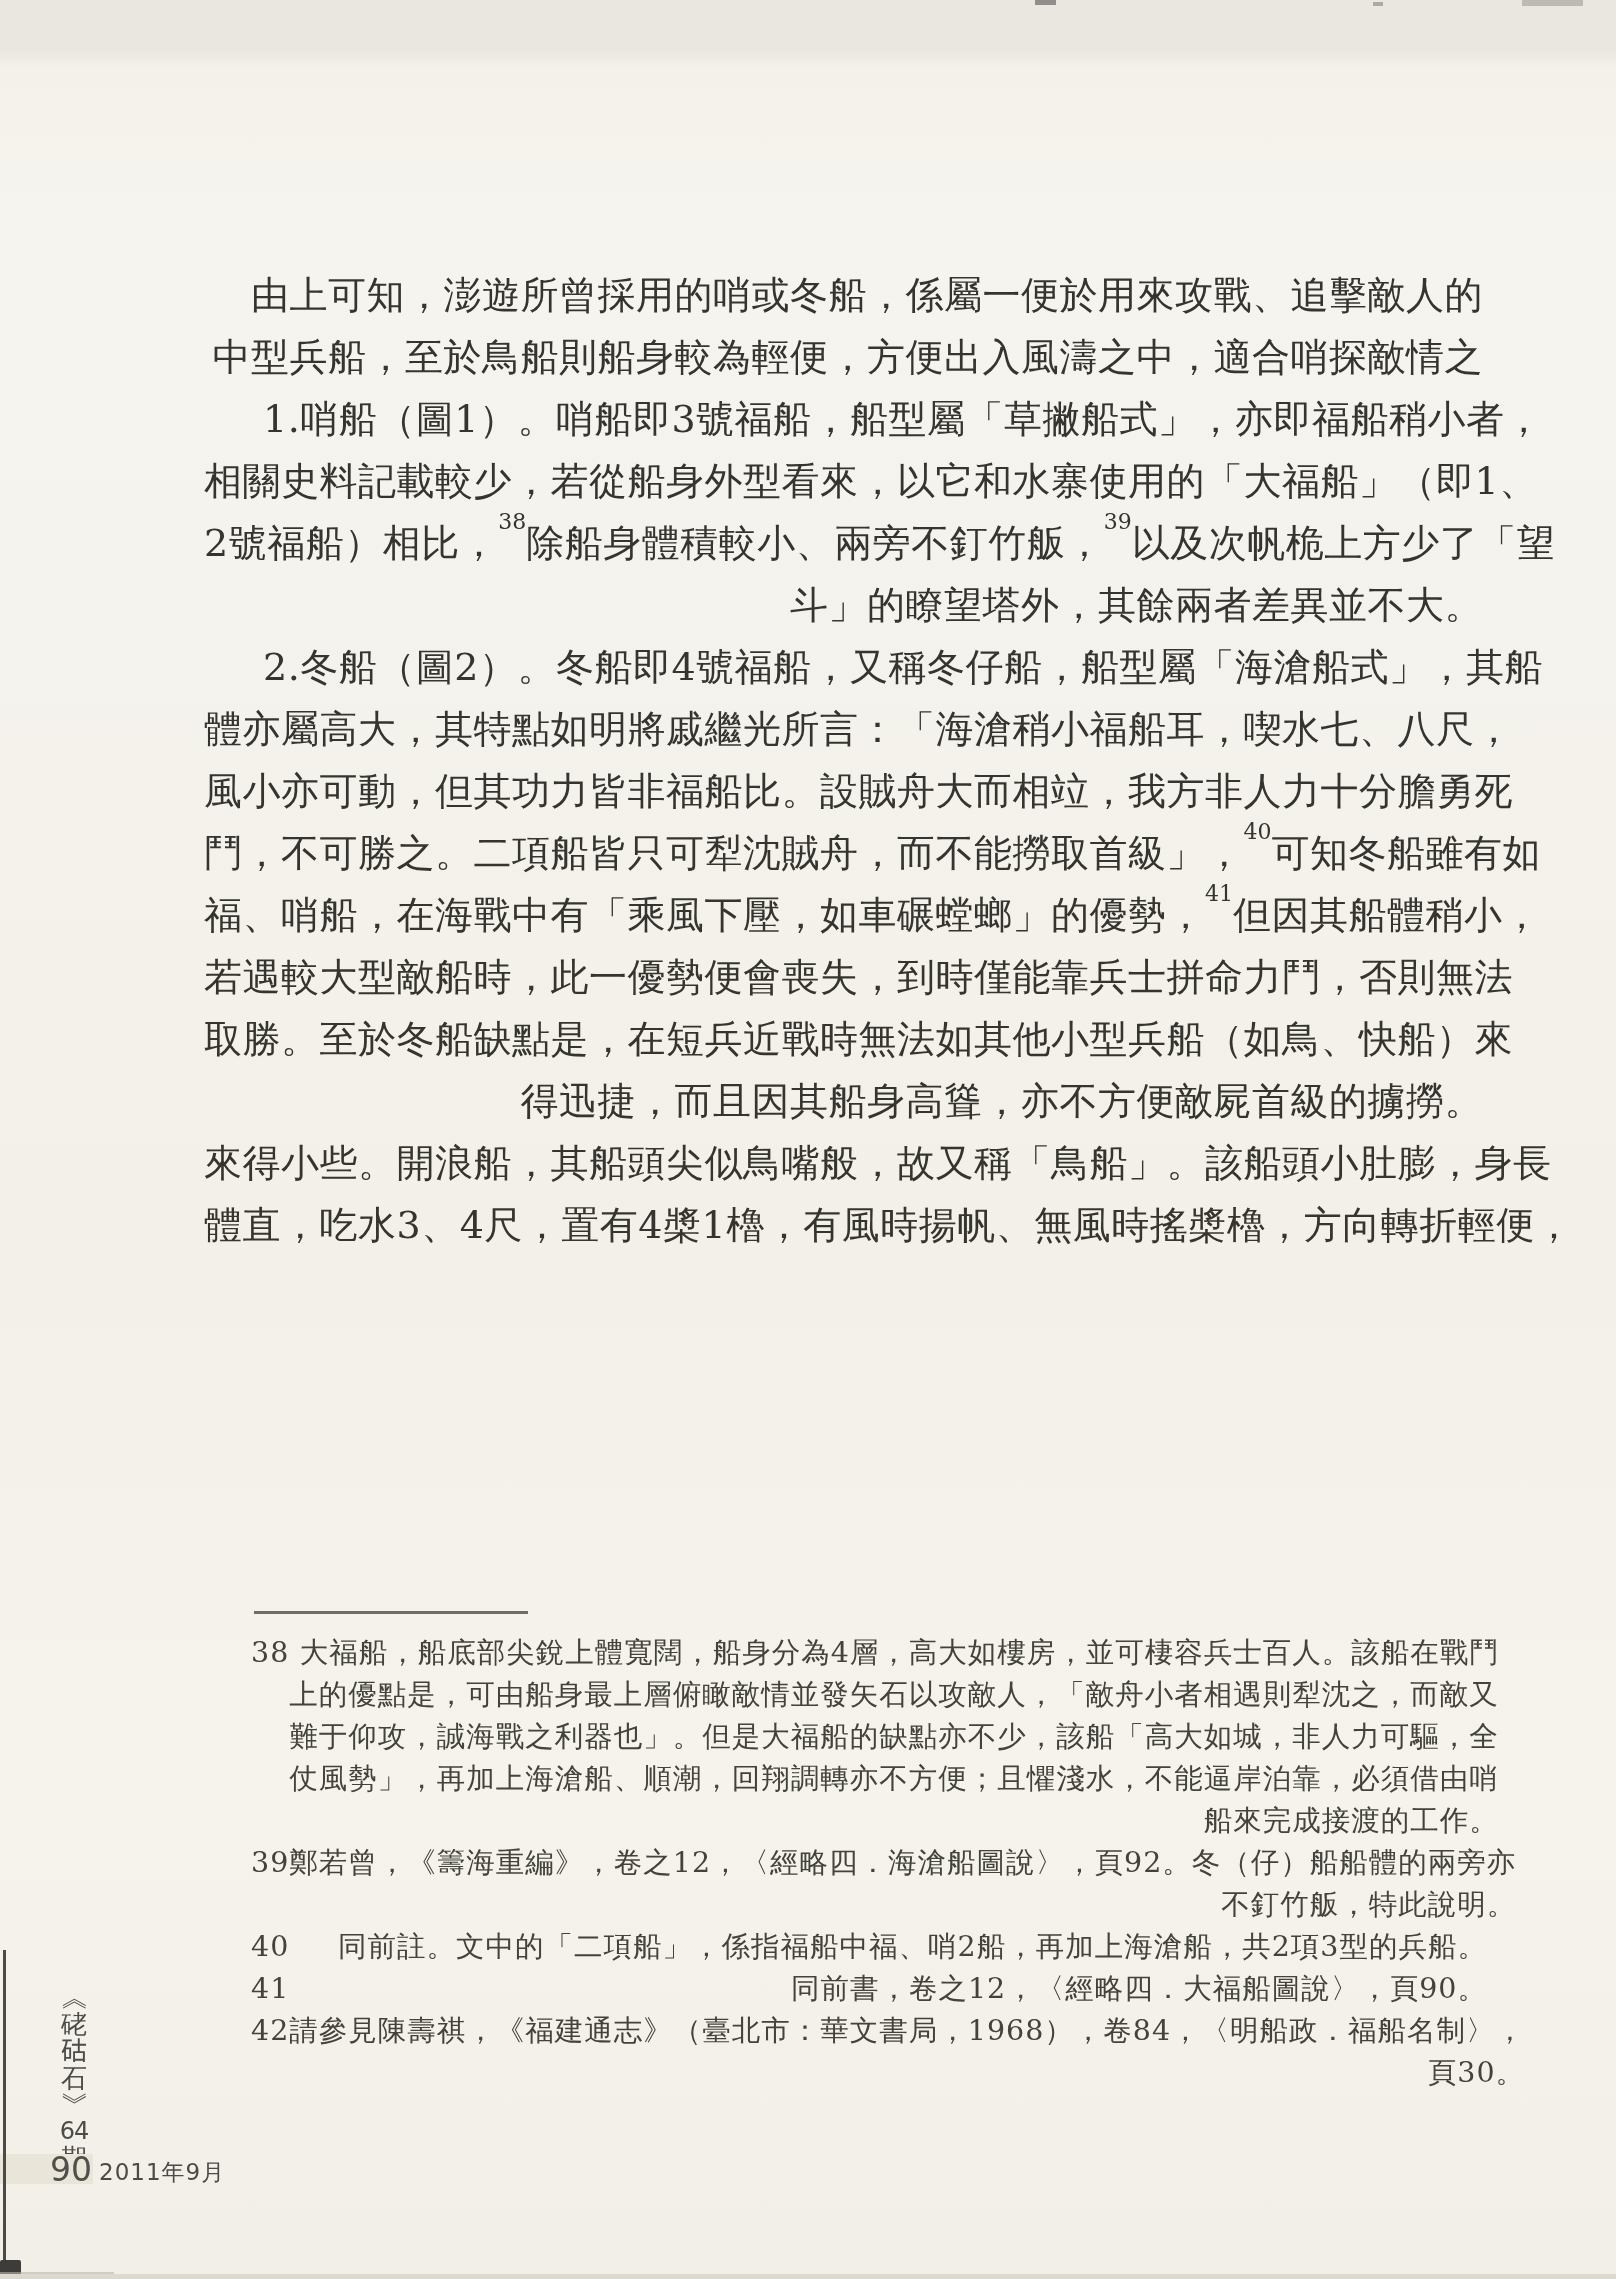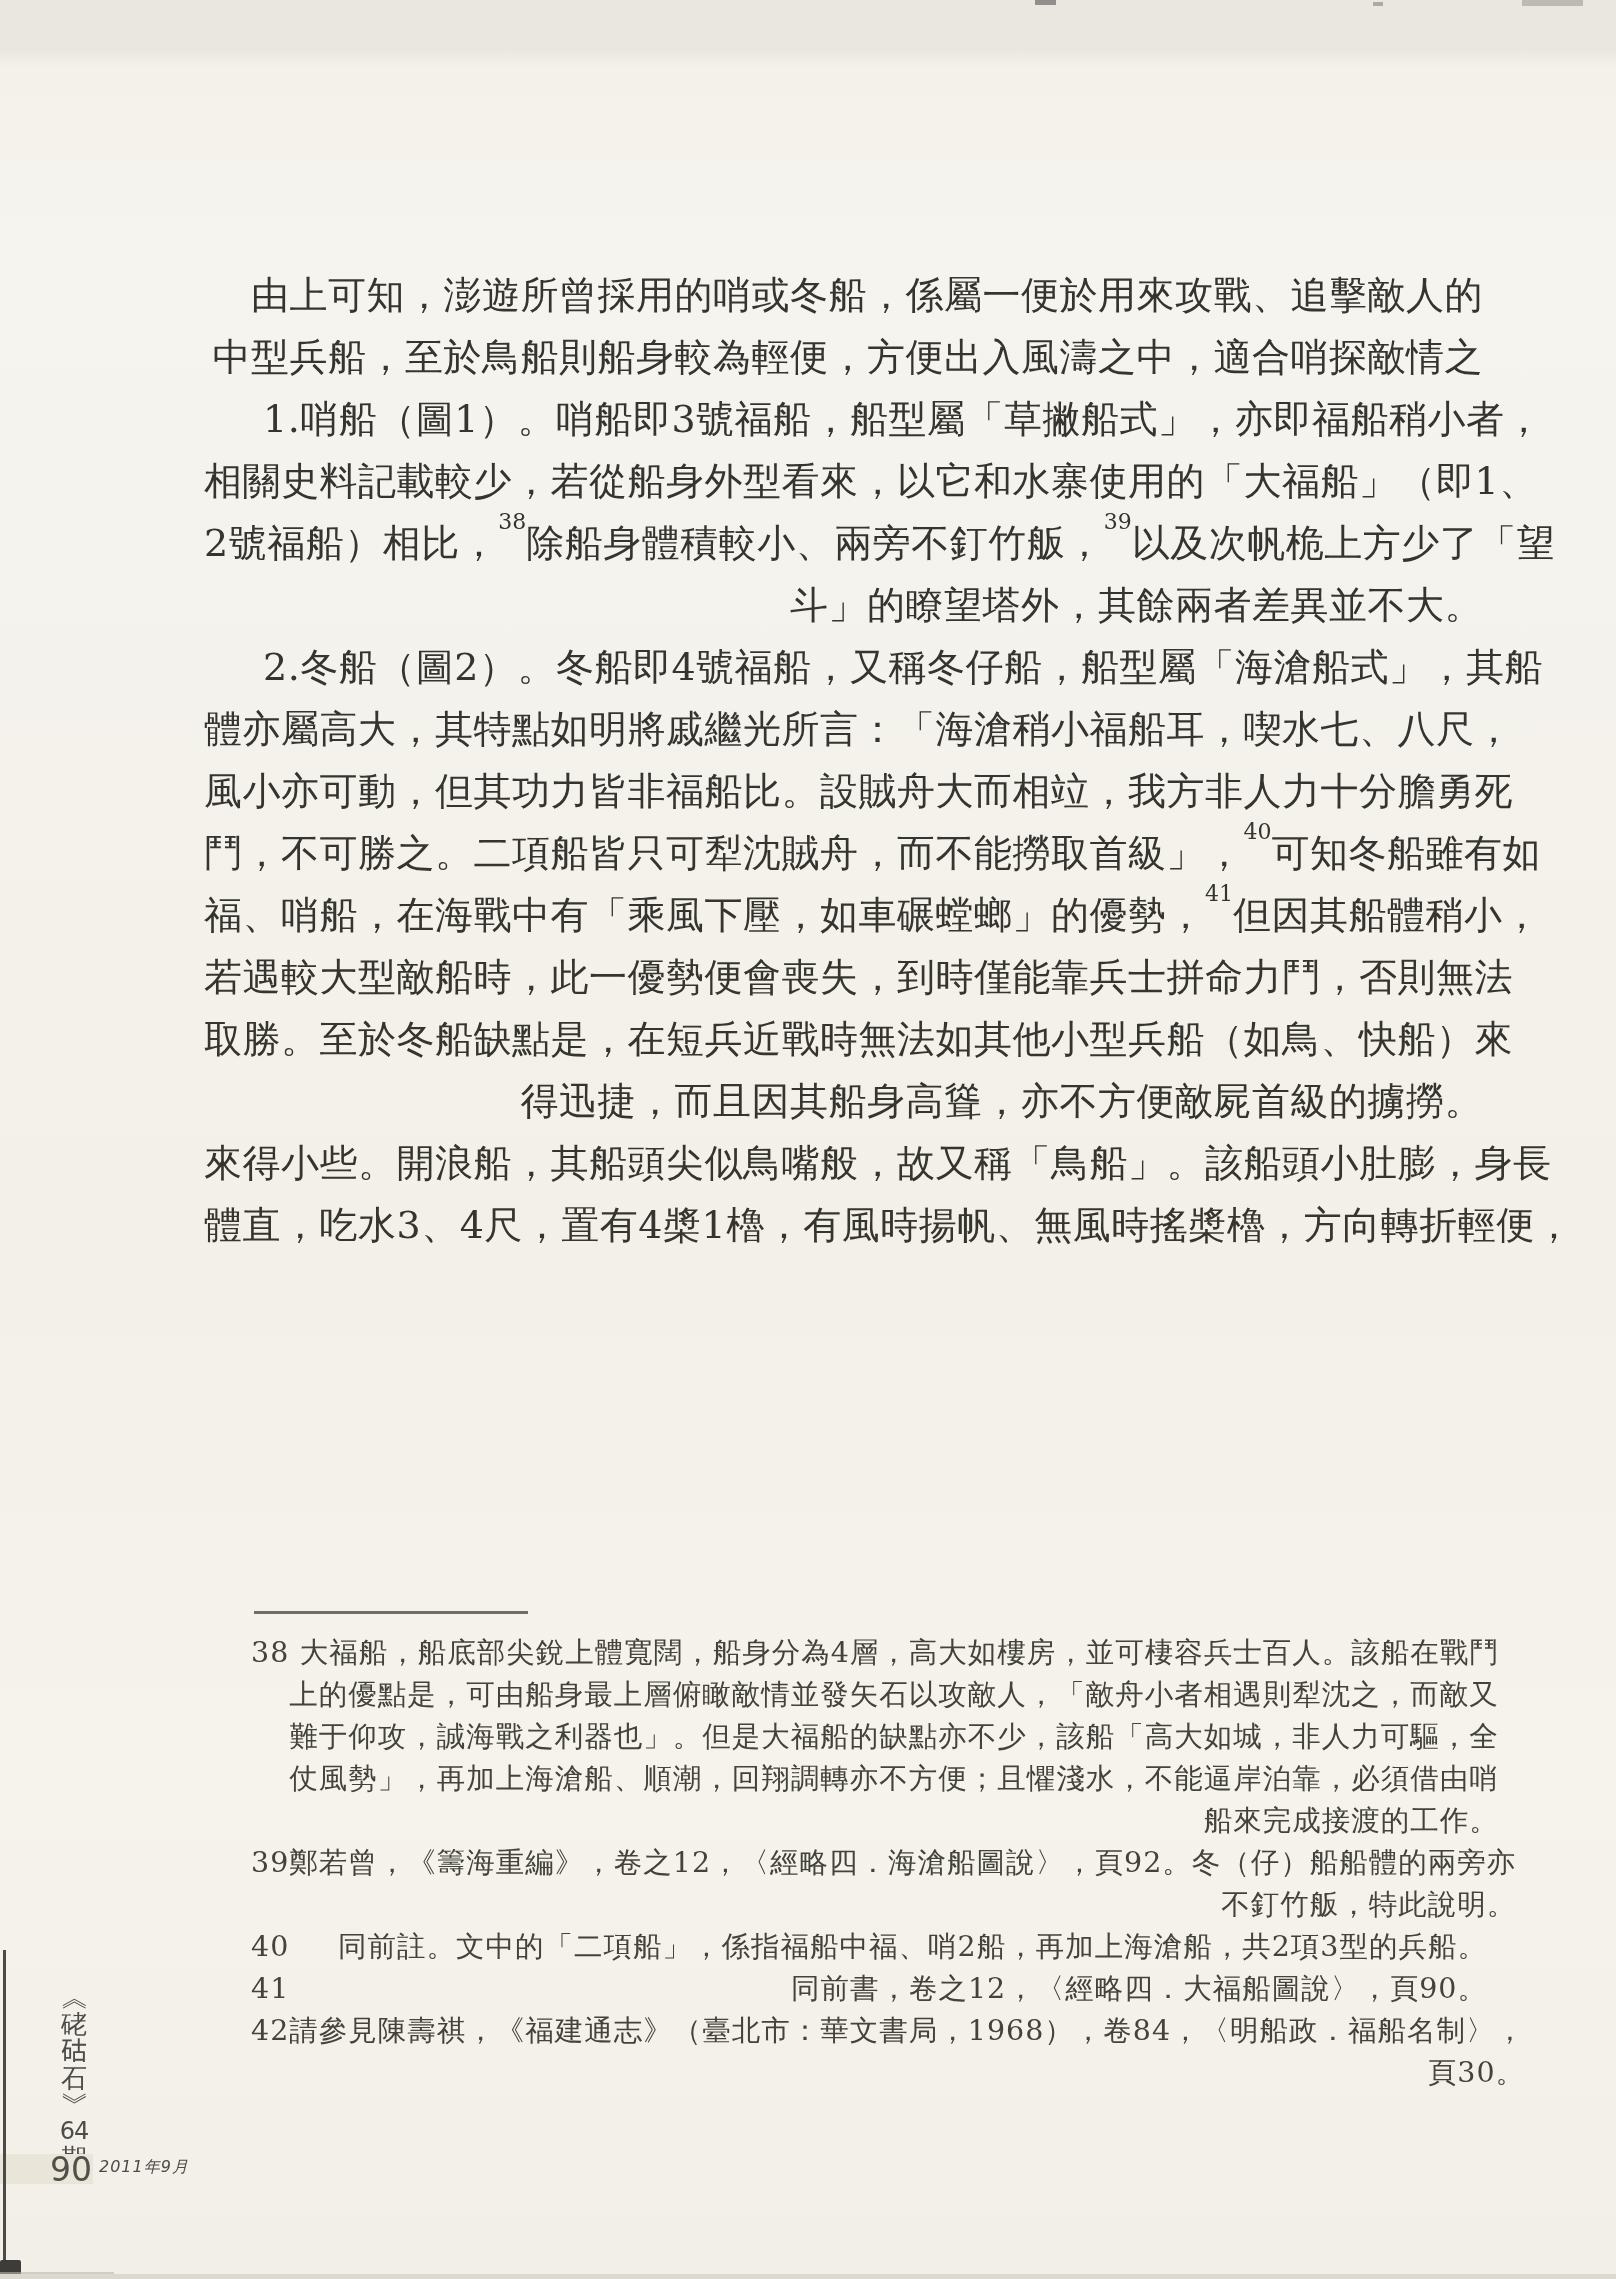--- a/index.html
+++ b/index.html
@@ -60,21 +60,21 @@
     background:#e9e5d8;
   }
   .pgnum {
     position:absolute; left:50px; top:2150px;
     font-family:"DejaVu Sans","Liberation Sans",sans-serif;
     font-size:33px; color:#504f4c;
   }
   .pgdate {
     position:absolute; left:99px; top:2157px;
     font-family:"DejaVu Sans","Liberation Sans",sans-serif;
-    font-size:16px; letter-spacing:1px; color:#4b4a47;font-style:italic;
+    font-size:23px; letter-spacing:1px; color:#4b4a47;
   }
   
   .edge-line { position:absolute; left:2.9px; top:1950px; width:2.9px; height:330px; background:#4a4a46; }
   .corner-blob { position:absolute; left:0; top:2260px; width:21px; height:20px; background:#3d3c38; border-radius:1.9px; }
   .corner-smear { position:absolute; left:0; top:2272px; width:114px; height:7.6px; background:#b9b6ad; opacity:.6; }
   .bottom-strip { position:absolute; left:0; top:2274px; width:1617px; height:5.7px; background:#dcd9d0; }
   .speck-1 { position:absolute; left:1035px; top:0; width:21px; height:4.8px; background:#6a6a66; opacity:.7; }
   .speck-2 { position:absolute; left:1522px; top:0; width:61px; height:5.7px; background:#97958e; opacity:.55; }
   .speck-3 { position:absolute; left:1373px; top:1.9px; width:9.5px; height:3.8px; background:#84827c; opacity:.6; }
 </style>

